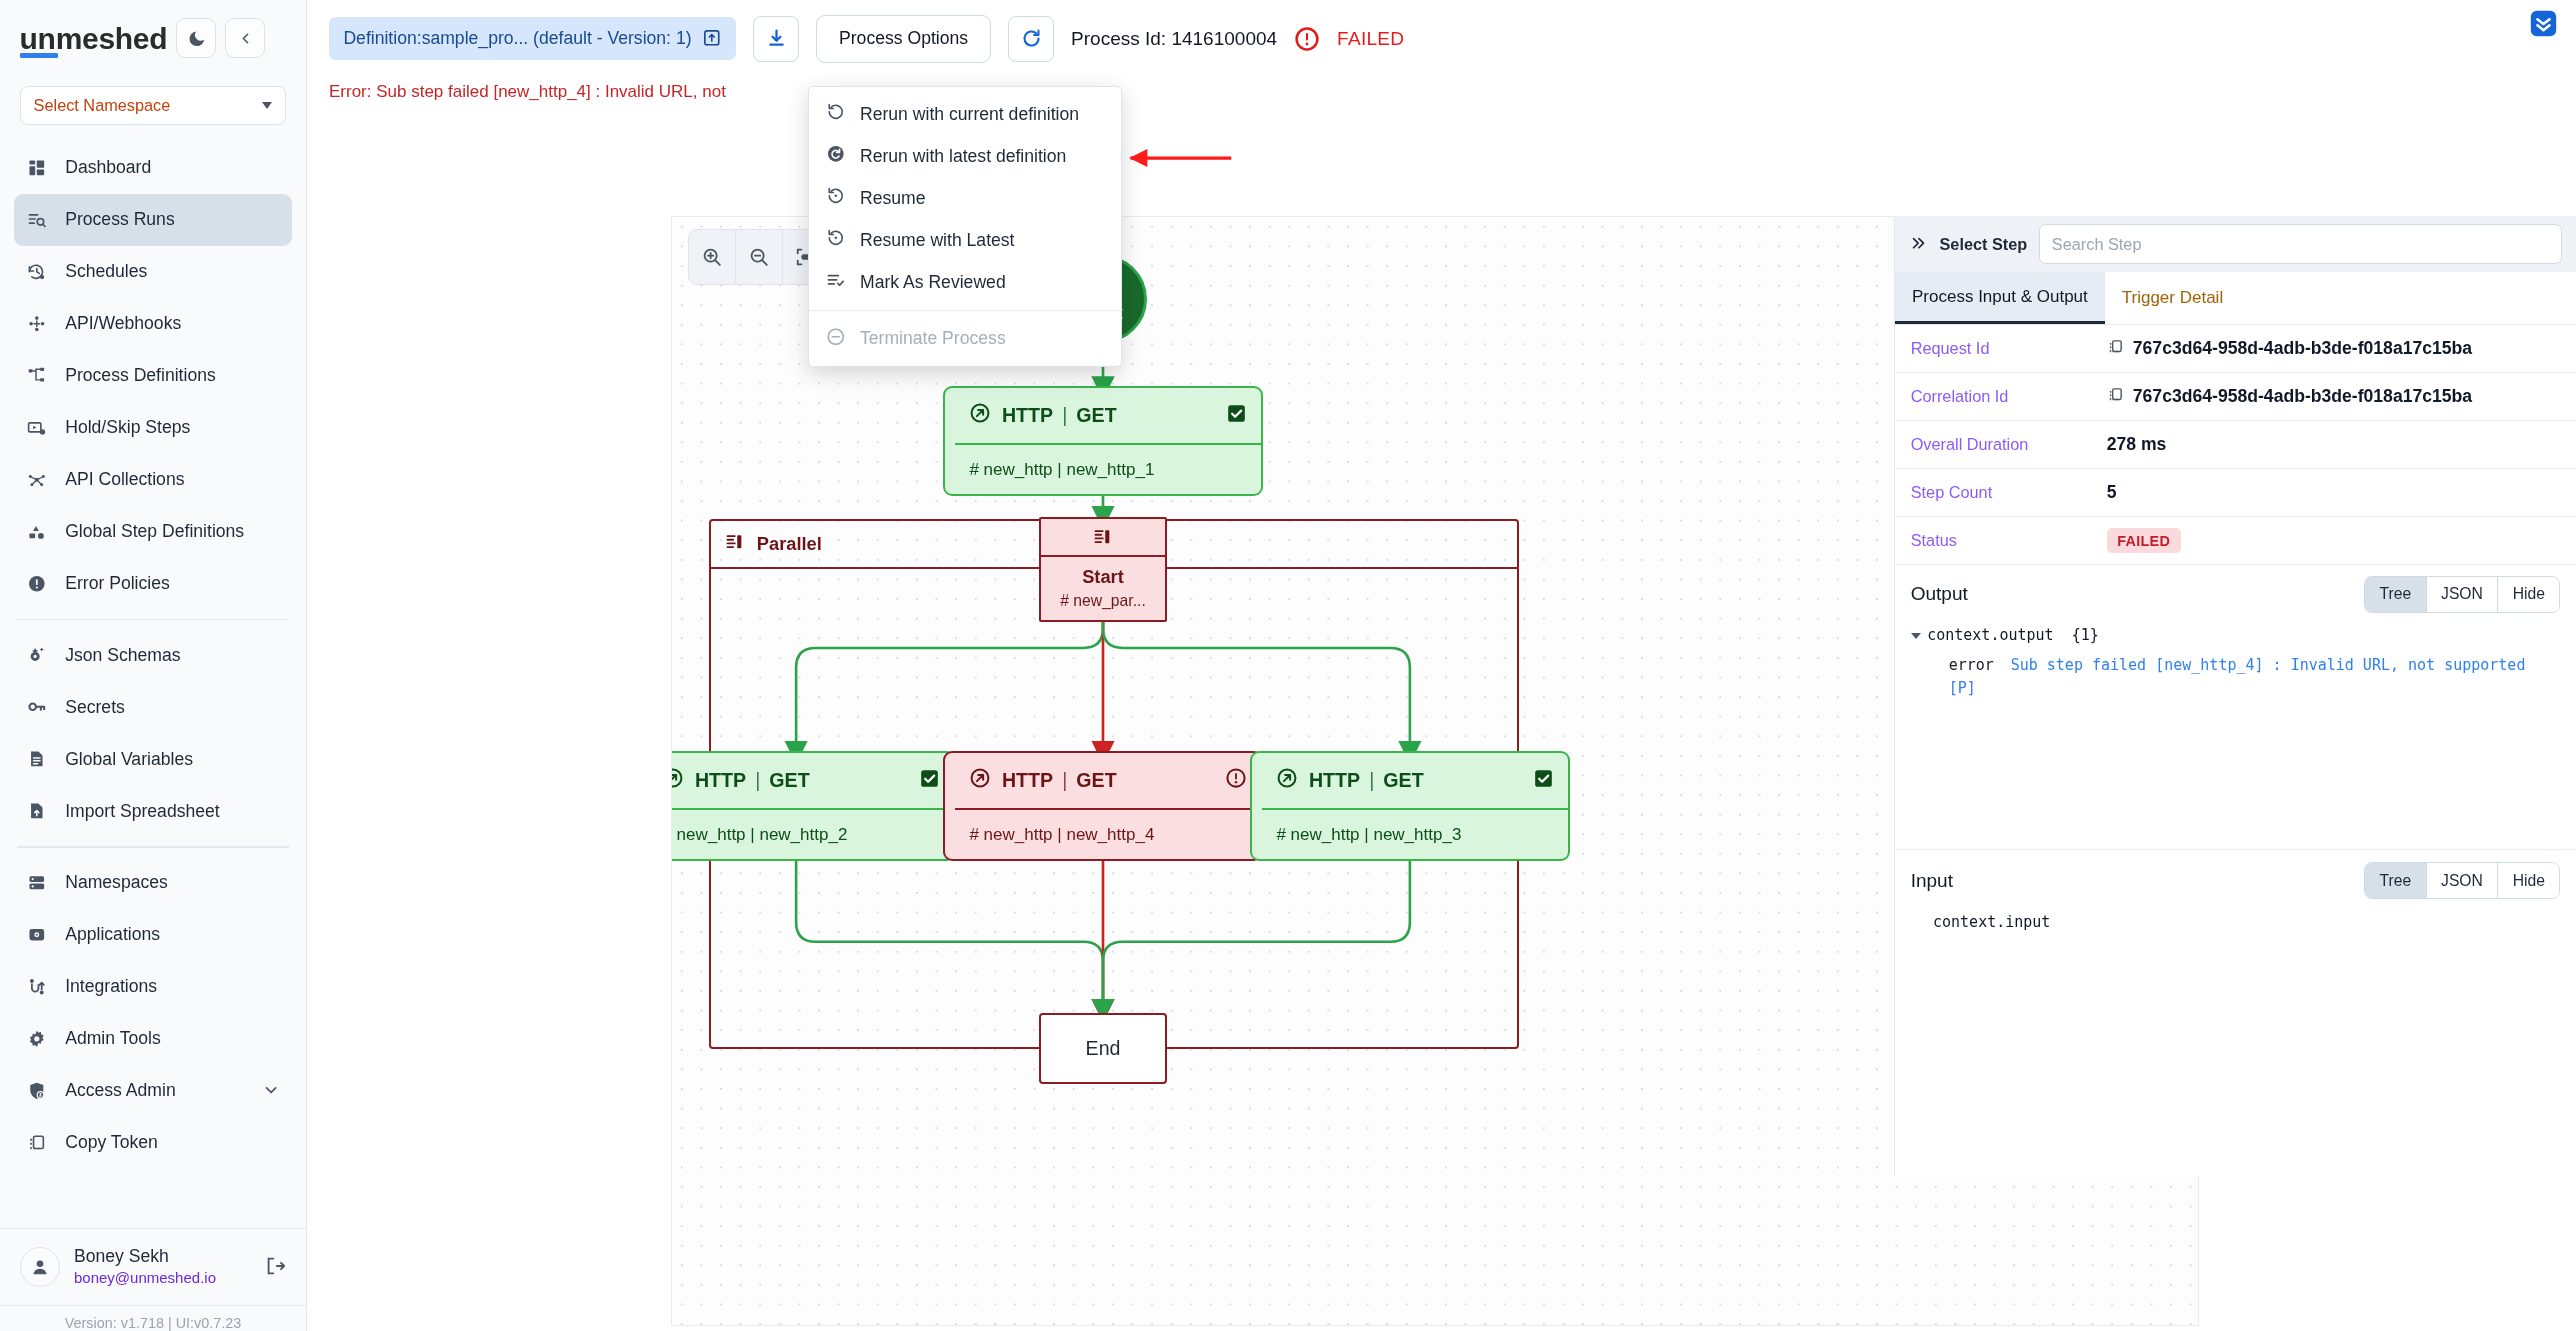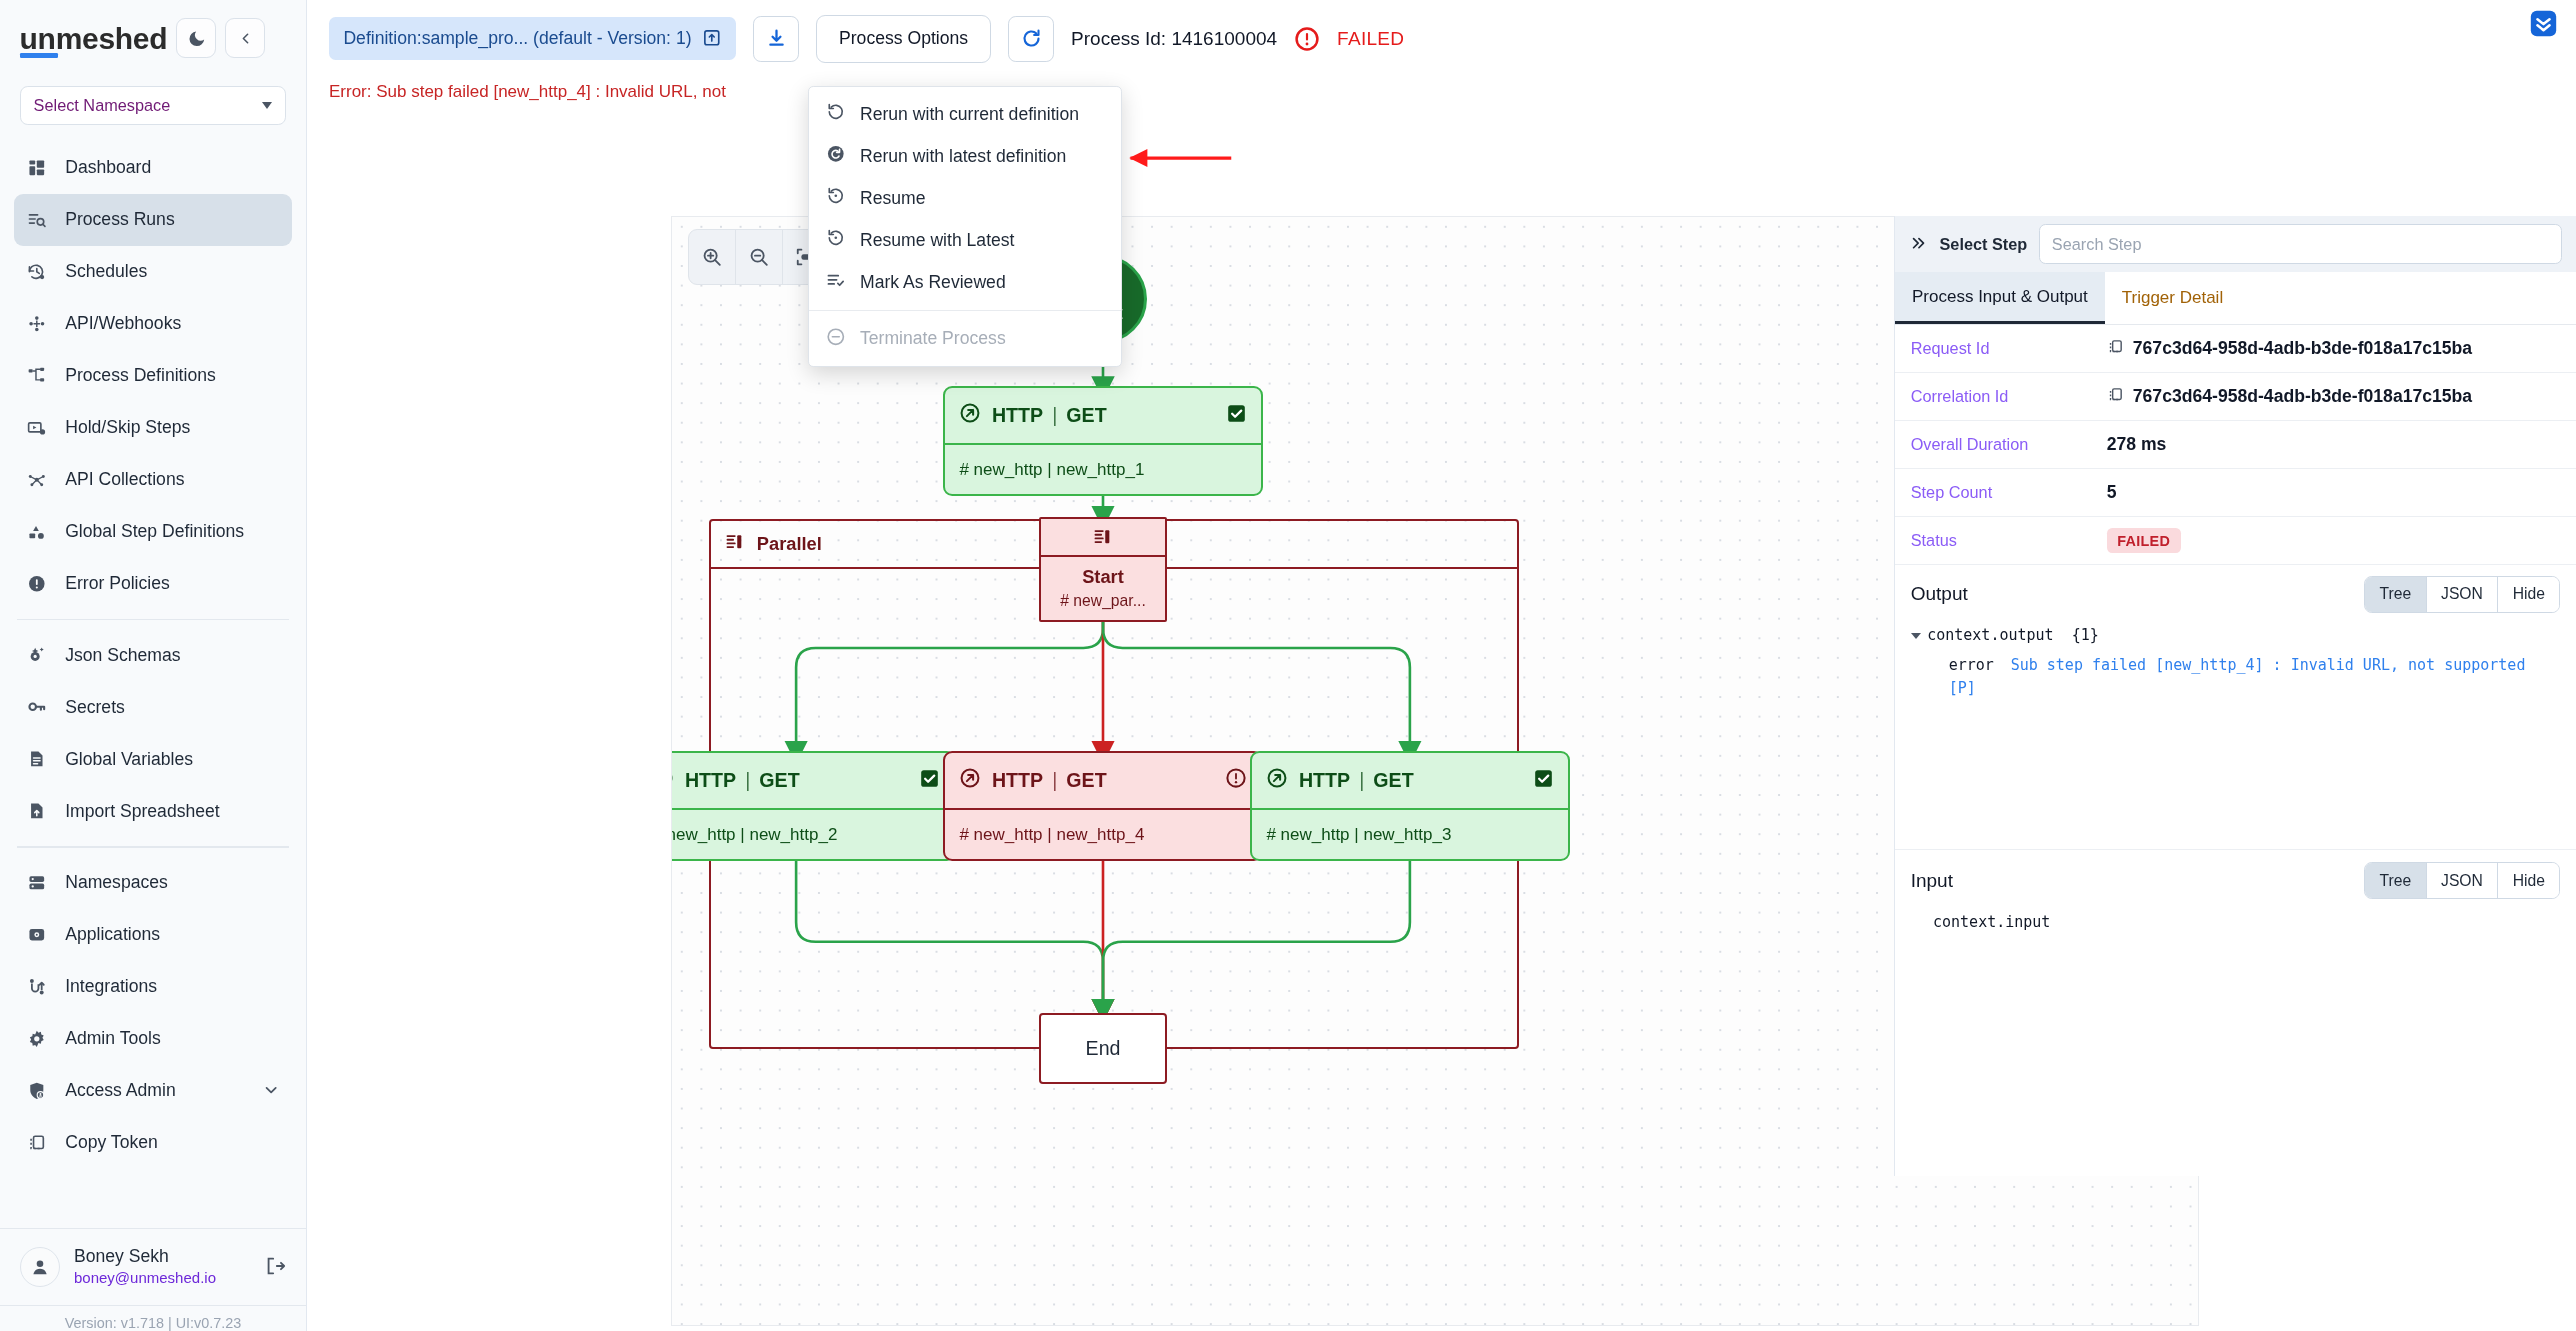--- a/index.html
+++ b/index.html
@@ -41,21 +41,21 @@
     display: flex; align-items: center; justify-content: center;
     flex-shrink: 0;
   }
   .namespace-select {
     margin: 21px 19.6px 0 19.6px;
     height: 39px; border: 1.3px solid #dbe2ea; border-radius: 7.8px;
     background: #fff;
     display: flex; align-items: center; justify-content: space-between;
     padding: 0 13px;
   }
-  .namespace-select span { font-size: 16.3px; color: #701a75; }
+  .namespace-select span { font-size: 16.3px; color: #c2410c; }
   .caret-down {
     width: 0; height: 0; border-left: 5.9px solid transparent;
     border-right: 5.9px solid transparent; border-top: 7.2px solid #4b5563;
   }
   .nav-list { margin-top: 17px; flex: 1; overflow: hidden; }
   .nav-item {
     display: flex; align-items: center; gap: 17px;
     height: 52px; margin: 0 14.4px; padding: 0 11.8px;
     border-radius: 9.1px;
     cursor: pointer;
@@ -147,21 +147,21 @@
 
   .trigger-circle {
     width: 88px; height: 88px; border-radius: 50%;
     background: #186a2a; border: 3.3px solid #2aa34a;
     color: #fff; display: flex; flex-direction: column;
     align-items: center; justify-content: center; gap: 3.9px;
   }
   .trigger-circle .tlabel { font-size: 17.6px; }
 
   .step-box {
-    width: 320px; border-radius: 9.1px; overflow: hidden;
+    width: 320px; border-radius: 9.1px; overflow: hidden; padding-left: 10px;
   }
   .step-box .hdr {
     height: 55px; display: flex; align-items: center; gap: 10.5px;
     padding: 0 14.4px; font-size: 19.6px; font-weight: 700;
   }
   .step-box .hdr .ttl { display: flex; align-items: center; gap: 9.1px;}
   .step-box .hdr .pipe { font-weight: 400; opacity: .75; }
   .step-box .sub {
     height: 51px; display: flex; align-items: center; padding: 0 14.4px;
     font-size: 17px; font-weight: 400;

